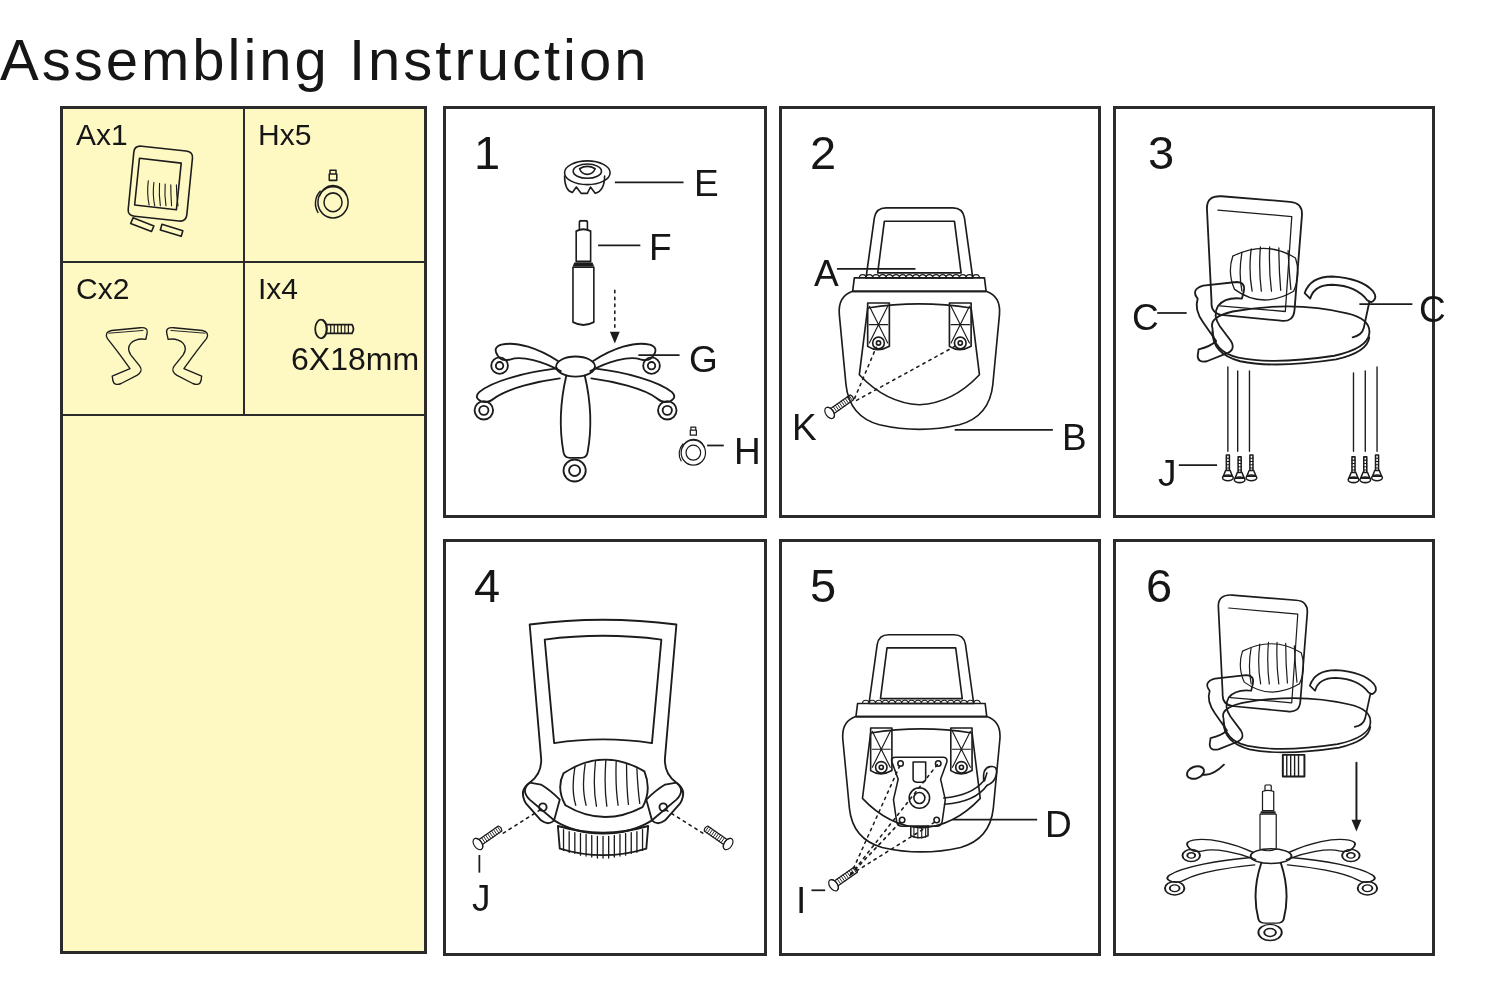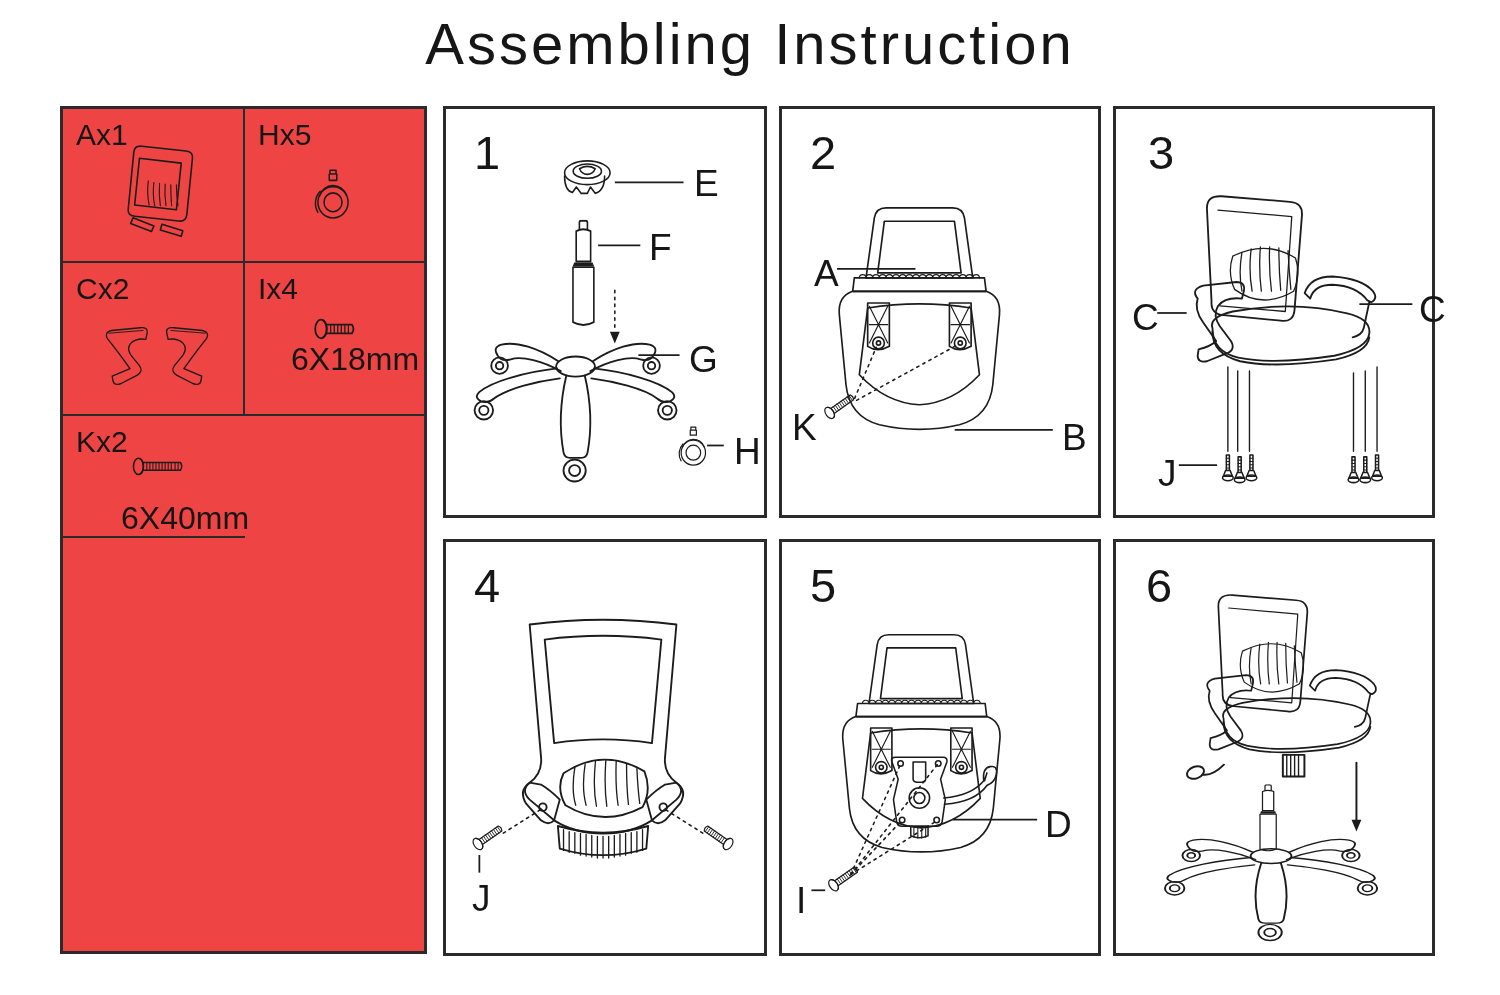--- a/index.html
+++ b/index.html
@@ -1,19 +1,19 @@
 <!DOCTYPE html>
 <html><head>
 <meta charset="utf-8">
 <style>
   *{margin:0;padding:0;box-sizing:border-box}
   html,body{width:1500px;height:995px}
   body{background:#ffffff;font-family:"Liberation Sans",sans-serif;color:#1a1a1a;position:relative;overflow:hidden}
-  .title{position:absolute;left:0;top:10px;width:100%;text-align:center;font-size:58px;font-weight:400;letter-spacing:3px;color:#161616}
-  .parts-table{position:absolute;left:60px;top:106px;width:367px;height:848px;display:grid;grid-template-columns:182px 181px;grid-template-rows:154px 153px 122px 137px 131px 149px;border:3px solid #2b2b2b;background:#ef4444}
+  .title{position:absolute;left:0;top:26px;width:100%;text-align:left;font-size:58px;font-weight:400;letter-spacing:3px;color:#161616}
+  .parts-table{position:absolute;left:60px;top:106px;width:367px;height:848px;display:grid;grid-template-columns:182px 181px;grid-template-rows:154px 153px 122px 137px 131px 149px;border:3px solid #2b2b2b;background:#fef9c3}
   .cell{position:relative;border-right:2px solid #2b2b2b;border-bottom:2px solid #2b2b2b}
   .cell.last-col{border-right:none}
   .cell.last-row{border-bottom:none}
   .code{position:absolute;left:13px;top:9px;font-size:30px;color:#161616}
   .size{position:absolute;font-size:32px;color:#161616}
   .panel{position:absolute;border:3px solid #2b2b2b;background:#fff}
   .num{position:absolute;left:28px;top:16px;font-size:47px;color:#161616}
   .lbl{position:absolute;font-size:37px;color:#161616}
   .psvg,.csvg{position:absolute;left:0;top:0;width:100%;height:100%}
   .ink{stroke:#1c1c1c;fill:none;stroke-width:2;stroke-linecap:round;stroke-linejoin:round}
@@ -229,27 +229,20 @@
   </div>
   <div class="cell last-col">
     <div class="code">Ix4</div>
     <svg class="csvg" viewBox="0 0 181 122">
         <use href="#sy-screw18" x="68" y="40" width="46" height="23"></use>
       </svg>
     <div class="size" style="left:46px;top:78px">6X18mm</div>
   </div>
 
 
-  <div class="cell last-col">
-    <div class="code">Kx2</div>
-    <svg class="csvg" viewBox="0 0 181 131">
-        <use href="#sy-screw40" x="66" y="44" width="60" height="22"></use>
-      </svg>
-    <div class="size" style="left:58px;top:84px">6X40mm</div>
-  </div>
 
 </div>
 
 <div class="panel" style="left:443px;top:106px;width:324px;height:412px">
   <svg class="psvg" viewBox="0 0 324 412">
     <use href="#sy-cap" x="112" y="48" width="64" height="50"></use>
     <use href="#sy-lift" x="122" y="112" width="36" height="114"></use>
     <path class="ink dash" d="M172,184 V226"></path>
     <path class="solid" d="M167,226 L172,238 L177,226 Z"></path>
     <use href="#sy-basecast" x="14" y="230" width="236" height="158"></use>

